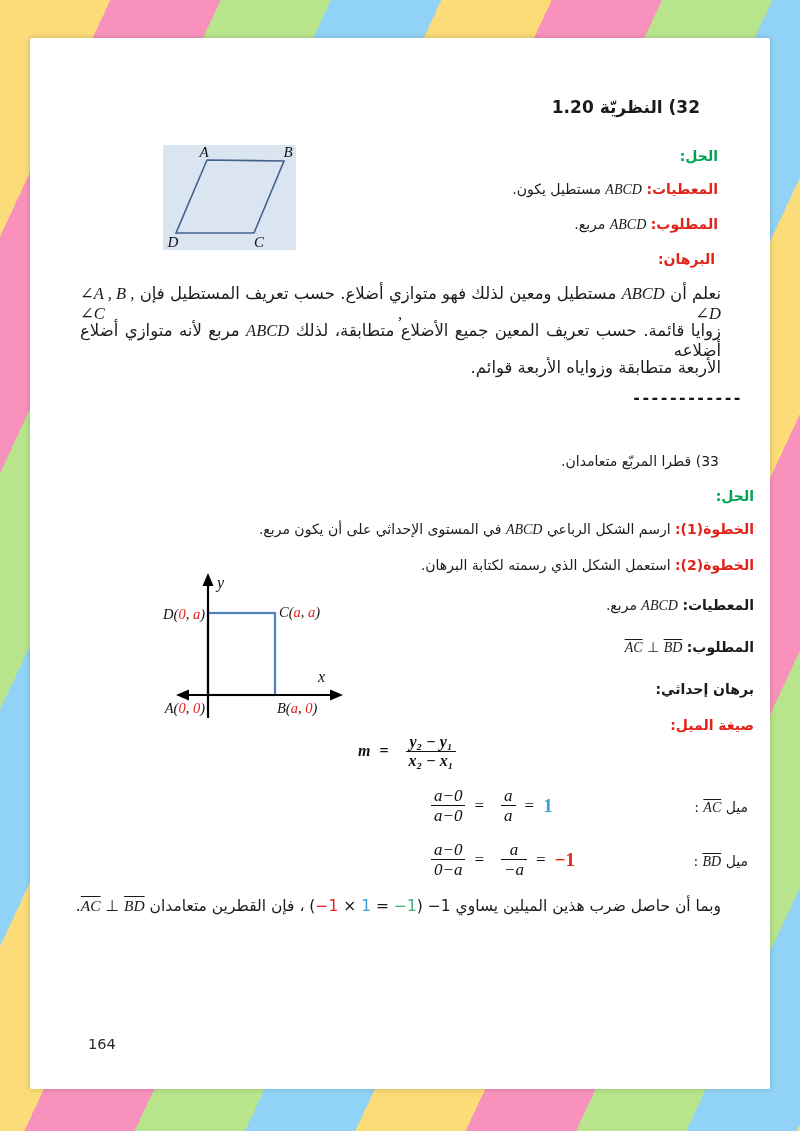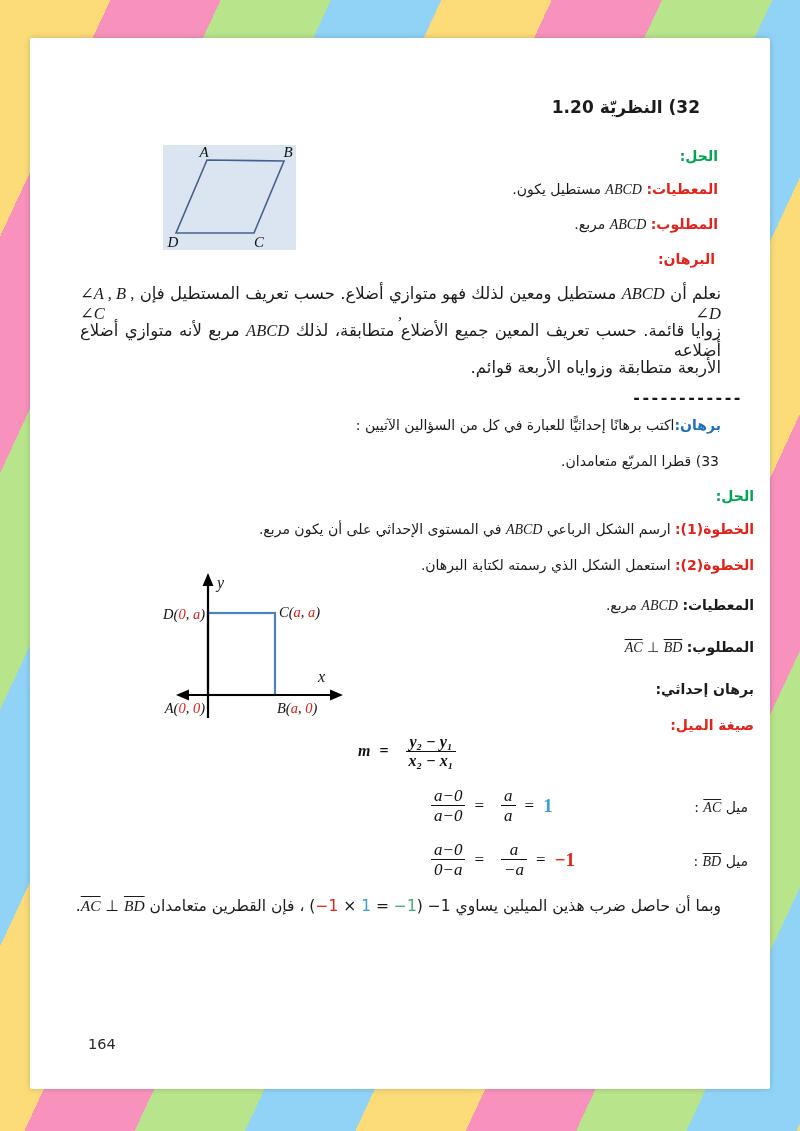--- a/index.html
+++ b/index.html
@@ -78,25 +78,20 @@
     <span>زوايا قائمة. حسب تعريف المعين جميع الأضلاع متطابقة، لذلك</span>
     <bdi dir="ltr" class="mi">ABCD</bdi>
     <span>مربع لأنه متوازي أضلاع أضلاعه</span>
   </div>
   <div class="para-line para-last" style="top:358px;">
     <span>الأربعة متطابقة وزواياه الأربعة قوائم.</span>
   </div>
 
   <div class="row dashes" style="top:387px;right:63px;">------------</div>
 
-  <div class="row rtl" style="top:416px;right:85px;">
-    <span class="bold blue">برهان:</span>
-    <span>​</span>
-    <span>اكتب برهانًا إحداثيًّا للعبارة في كل من السؤالين الآتيين :</span>
-  </div>
 
   <div class="row rtl" style="top:452px;right:87px;">33) قطرا المربّع متعامدان.</div>
 
   <div class="row rtl bold green" style="top:487px;right:52px;">الحل:</div>
 
   <div class="row rtl" style="top:520px;right:52px;">
     <span class="bold red">الخطوة(1):</span>
     <span>ارسم الشكل الرباعي</span>
     <bdi dir="ltr" class="mi">ABCD</bdi>
     <span>في المستوى الإحداثي على أن يكون مربع.</span>

